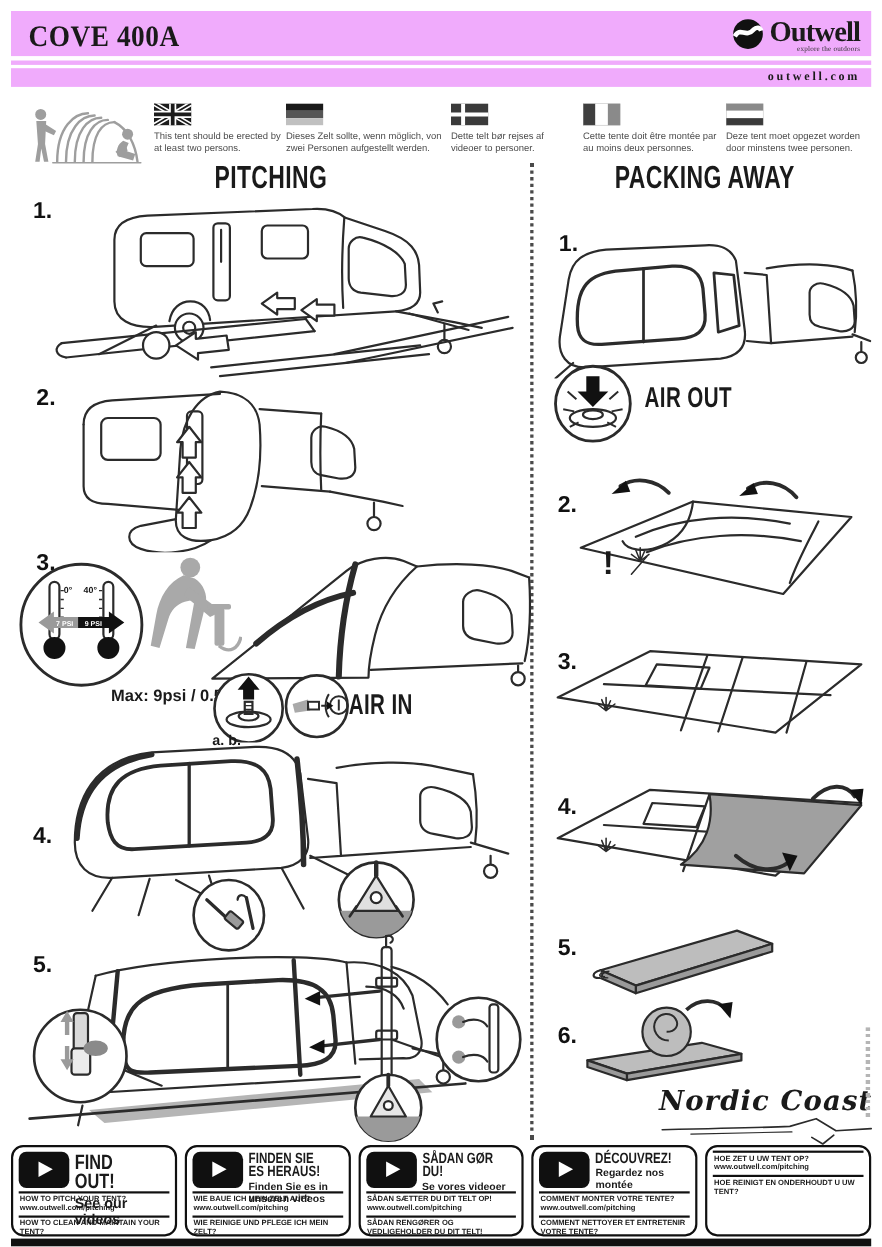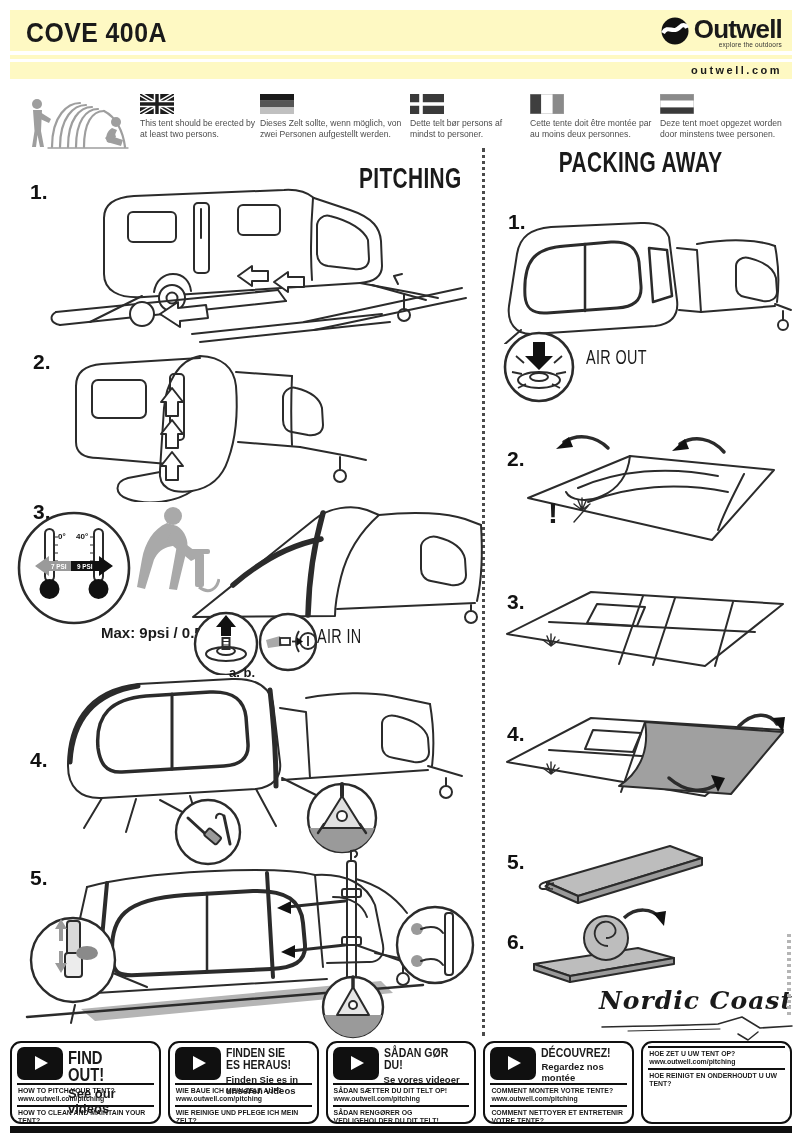--- a/index.html
+++ b/index.html
@@ -2,38 +2,38 @@
 <html><head>
 <meta charset="utf-8">
 <style>
   * { margin:0; padding:0; box-sizing:border-box; }
   html,body { background:#fff; }
   body { font-family:"Liberation Sans", sans-serif; color:#1a1a1a; }
   #page { position:relative; width:802px; height:1134px; background:#fff; overflow:hidden; }
   .abs { position:absolute; }
 
   
-  .graybar { background:#fef9c3; }
+  .graybar { background:#f0abfc;font-family:Liberation Serif, serif; }
   .cove-title { font-size:27px; font-weight:800; letter-spacing:.5px; transform:scaleX(.92); transform-origin:left center; }
   .logo-wrap { display:flex; align-items:flex-start; gap:4px; }
   .logo-text { font-size:26px; font-weight:800; letter-spacing:-.8px; line-height:1; }
   .logo-tag { font-size:6.5px; color:#333; text-align:right; margin-top:-1px; letter-spacing:.2px; }
   .site { font-size:11px; font-weight:700; letter-spacing:2.5px; text-align:right; padding:2px 10px 0 0; }
 
   
   .notice { position:absolute; top:94px; }
   .ntext { font-size:8.6px; line-height:1.32; color:#4c4c4c; margin-top:4px; }
   .flag { display:block; }
 
   
   .sec-title { text-align:center; font-size:29px; font-weight:800; }
   .cond { display:inline-block; transform:scaleX(.72); transform-origin:center; letter-spacing:.5px; }
   .condL { display:inline-block; transform:scaleX(.72); transform-origin:left center; letter-spacing:.5px; }
   .stepnum { font-size:21px; font-weight:800; color:#111; }
-  .airlabel { font-size:20px; font-weight:400; }
+  .airlabel { font-size:26px; font-weight:700; }
   .maxp { font-size:15px; font-weight:800; }
   .ablabel { font-size:13px; font-weight:800; }
   .bang { font-size:30px; font-weight:800; }
 
   
   .vdivider { border-left:3px dotted #4a4a4a; width:0; }
 
   
   .script { font-family:"DejaVu Serif", serif; font-style:italic; font-weight:700; font-size:25px; letter-spacing:1px; text-align:center; }
 
@@ -114,21 +114,21 @@
         <rect y="6.7" width="34" height="6.7" fill="#555"></rect>
         <rect y="13.4" width="34" height="6.6" fill="#c0c0c0"></rect>
     </svg>
     <div class="ntext">Dieses Zelt sollte, wenn möglich, von zwei Personen aufgestellt werden.</div>
   </div>
   <div class="notice" style="left:410px;width:115px;">
     <svg class="flag" width="34" height="20" viewBox="0 0 34 20">
       <rect width="34" height="20" fill="#3a3a3a"></rect>
       <path d="M11,0 V20 M0,10 H34" stroke="#fff" stroke-width="3.6"></path>
     </svg>
-    <div class="ntext">Dette telt bør persons af mindst to personer.</div>
+    <div class="ntext">Dette telt bør rejses af videoer to personer.</div>
   </div>
   <div class="notice" style="left:530px;width:130px;">
     <svg class="flag" width="34" height="20" viewBox="0 0 34 20">
       <rect width="11.3" height="20" fill="#3f3f3f"></rect>
         <rect x="11.3" width="11.3" height="20" fill="#fff"></rect>
         <rect x="22.6" width="11.4" height="20" fill="#8a8a8a"></rect>
       <rect width="34" height="20" fill="none" stroke="#aaa" stroke-width=".8"></rect>
     </svg>
     <div class="ntext">Cette tente doit être montée par au moins deux personnes.</div>
   </div>
@@ -137,21 +137,21 @@
       <rect width="34" height="6.7" fill="#8a8a8a"></rect>
         <rect y="6.7" width="34" height="6.7" fill="#fff"></rect>
         <rect y="13.4" width="34" height="6.6" fill="#3a3a3a"></rect>
       <rect width="34" height="20" fill="none" stroke="#aaa" stroke-width=".8"></rect>
     </svg>
     <div class="ntext">Deze tent moet opgezet worden door minstens twee personen.</div>
   </div>
 
   <div class="abs vdivider" style="left:482px;top:148px;height:888px;"></div>
 
-  <div class="abs sec-title" style="left:10px;top:162px;width:472px;text-align:right;"><span class="cond">PITCHING</span></div>
+  <div class="abs sec-title" style="left:10px;top:146px;width:472px;"><span class="cond">PITCHING</span></div>
 
   <div class="abs stepnum" style="left:30px;top:180px;">1.</div>
   <svg class="abs" style="left:42px;top:176px;" width="430" height="170" viewBox="0 0 430 170">
     <g stroke="#2b2b2b" stroke-width="2" fill="none" stroke-linecap="round" stroke-linejoin="round">
       <path d="M62,42 C62,26 76,21 92,20 L242,14 C258,13 266,17 272,22 L308,34 C332,42 338,53 339,65 L340,90 C340,102 330,106 318,107 L102,121 C76,123 62,114 62,98 Z"></path>
       <path d="M271,22 C269,48 268,72 270,104"></path>
       <path d="M288,40 C308,45 322,54 326,64 L327,83 C327,91 320,94 312,93 L286,90 C279,89 275,84 275,77 L275,50 C275,44 281,38 288,40 Z"></path>
       <rect x="86" y="36" width="48" height="30" rx="5"></rect>
         <rect x="196" y="29" width="42" height="30" rx="5"></rect>
       <rect x="152" y="27" width="15" height="70" rx="4"></rect>
@@ -260,21 +260,21 @@
         <circle cx="30" cy="30" r="28" fill="#fff" stroke-width="2.4"></circle>
         <path d="M8,28 L22,24 L24,34 L10,36 Z" fill="#a9a9a9" stroke="none"></path>
         <rect x="22" y="26" width="10" height="7"></rect>
         <path d="M34,29.5 L40,29.5"></path>
         <circle cx="50" cy="29" r="8"></circle>
           <line x1="50" y1="24" x2="50" y2="34"></line>
         <path d="M41,19 C37,25 37,34 41,40"></path>
       </g>
       <polygon points="45,29.5 39,25.5 39,33.5" fill="#111"></polygon>
     </svg>
-    <div class="abs ablabel" style="left:178px;top:168px;margin-left:36px;">a. b.</div>
+    <div class="abs ablabel" style="left:178px;top:168px;">a. b.</div>
     <div class="abs airlabel" style="left:302px;top:128px;"><span class="condL">AIR IN</span></div>
   </div>
 
   <div class="abs stepnum" style="left:30px;top:748px;">4.</div>
   <svg class="abs" style="left:40px;top:666px;" width="440" height="200" viewBox="0 0 440 200">
     <g stroke="#2b2b2b" stroke-width="2" fill="none" stroke-linecap="round" stroke-linejoin="round">
       <path d="M28,100 C28,62 44,24 98,18 L192,13 C216,12 229,21 233,37 L240,96 C242,112 232,121 216,123 L62,132 C40,133 28,121 28,100 Z"></path>
       <path d="M30,96 C32,60 48,28 98,20" stroke-width="5"></path>
       <path d="M58,82 C55,48 72,33 106,30 L170,26 C194,25 204,34 206,51 L208,78 C209,93 199,99 184,100 L82,106 C65,107 60,96 58,82 Z" stroke-width="3.5"></path>
       <line x1="132" y1="28" x2="132" y2="103" stroke-width="3"></line>

